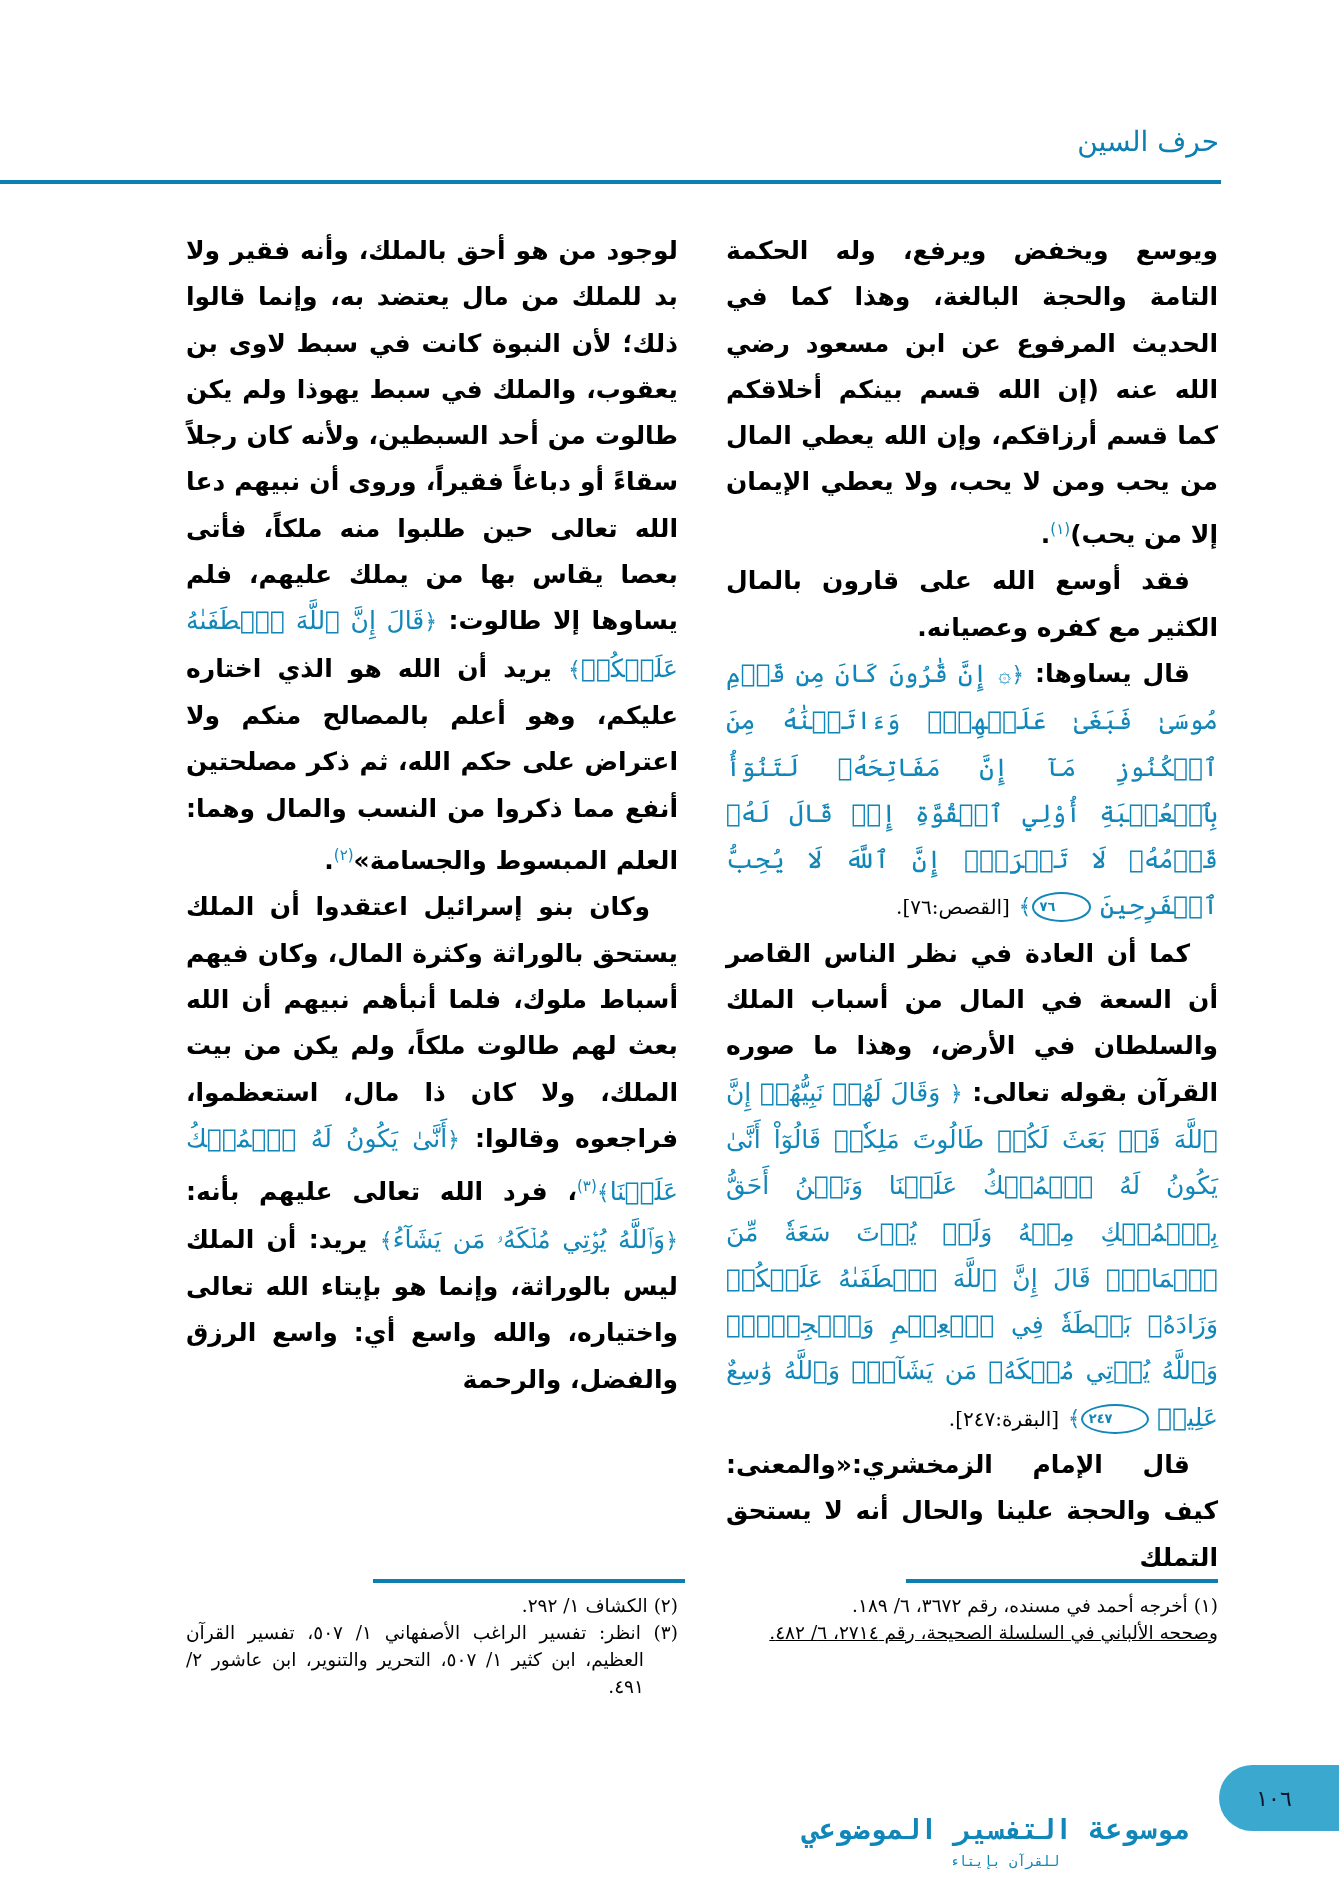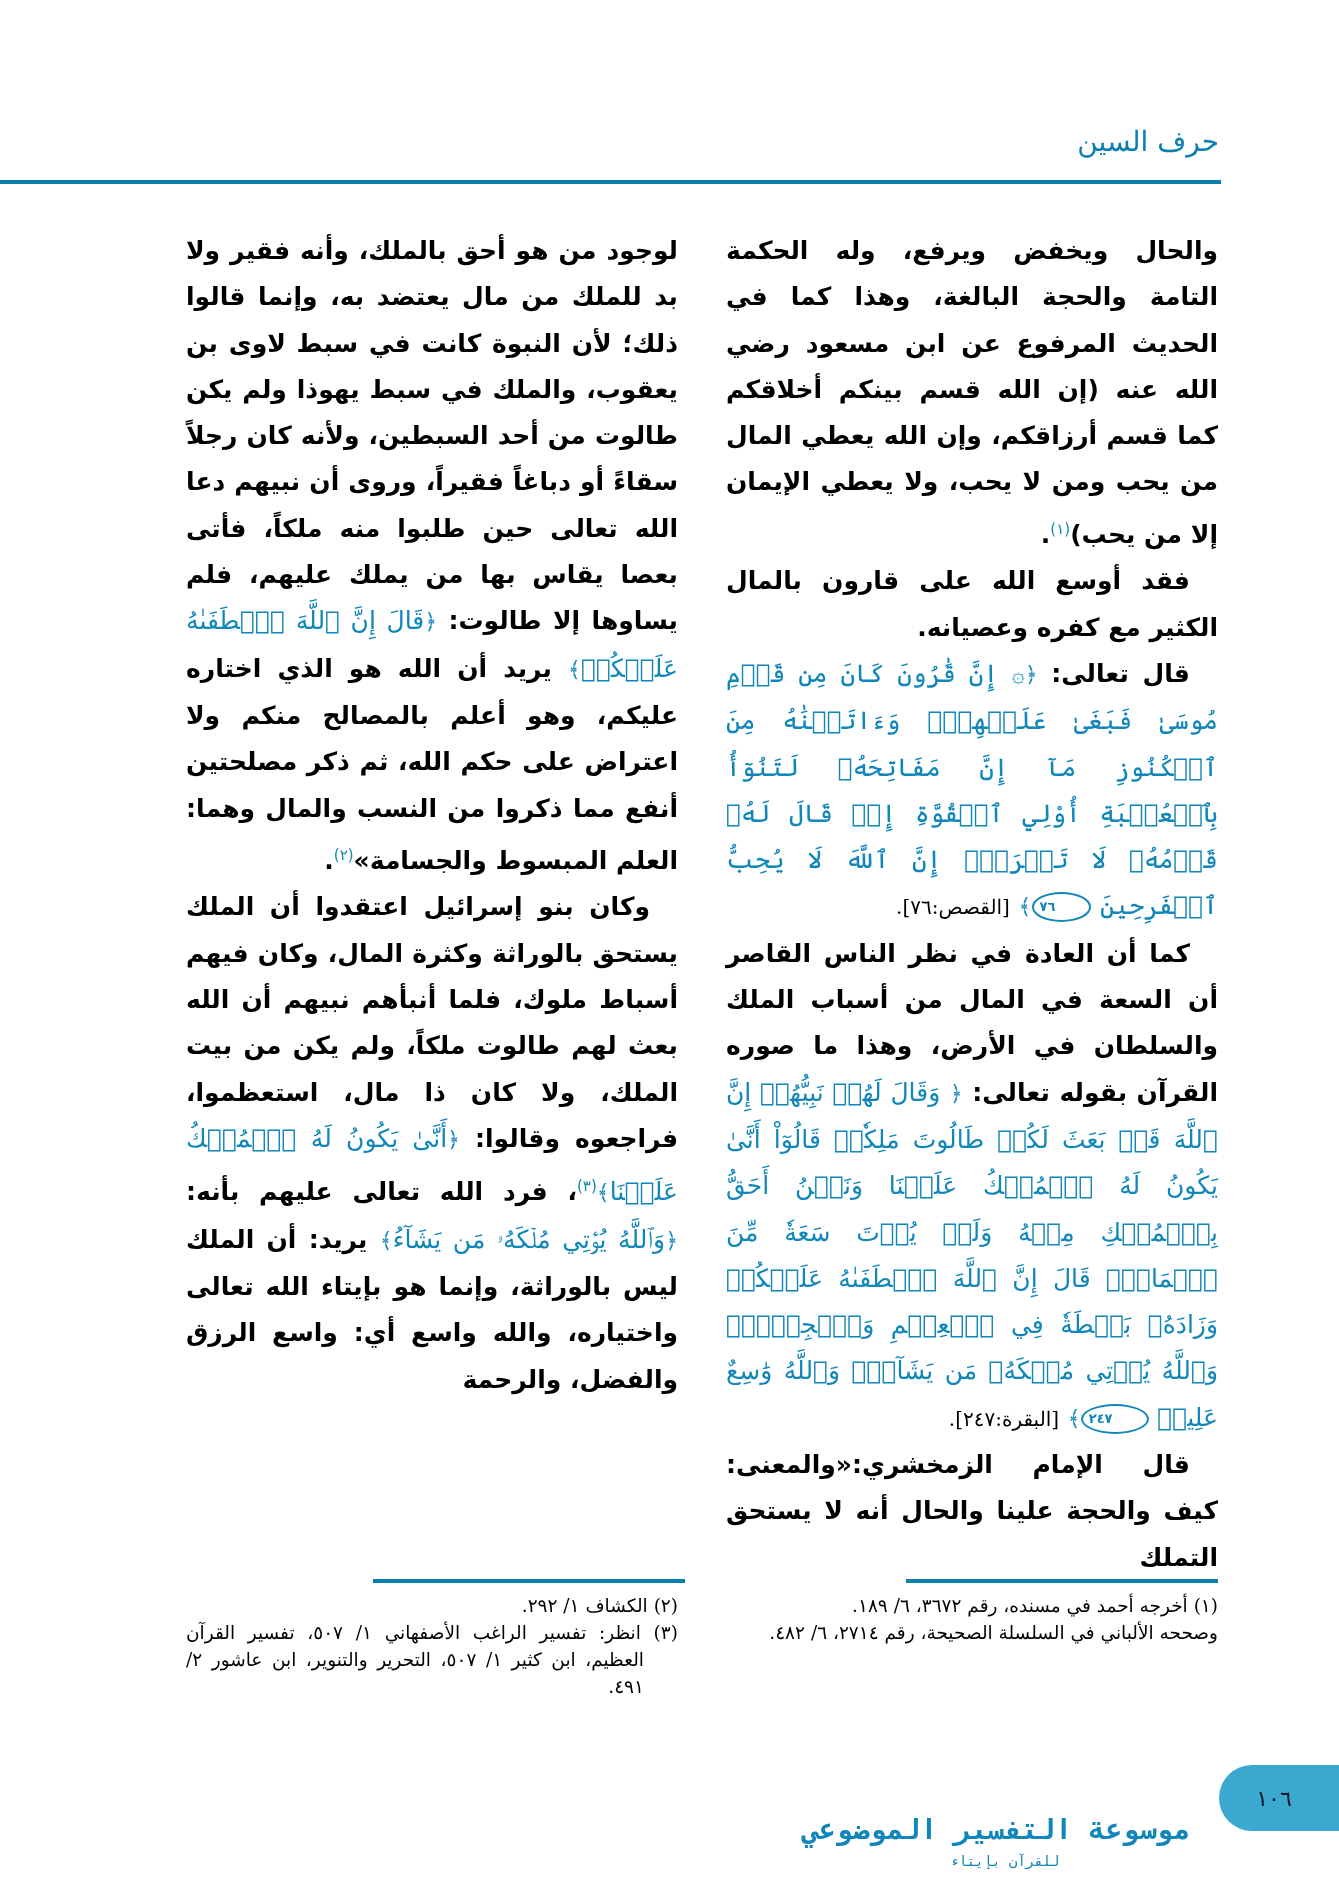--- a/index.html
+++ b/index.html
@@ -45,21 +45,21 @@
   .fn-rule-right { left: 906px; width: 312px; }
   .fn-rule-left { left: 373px; width: 312px; }
   .footnotes {
     position: absolute; top: 1592px; width: 492px; direction: rtl;
     font-family: "DejaVu Serif", serif; font-size: 18.5px; line-height: 27px;
     text-align: justify;
   }
   .fn-right { left: 726px; }
   .fn-left { left: 186px; }
   .fn-item { margin: 0; padding-right: 34px; text-indent: -34px; }
-  .fn-cont { margin: 0; }
+  .fn-cont { margin: 0; text-decoration: underline; }
   .logo {
     position: absolute; top: 1764px; left: 950px; width: 240px; height: 90px;
     direction: rtl; text-align: left; color: #1186b8;
     font-family: Liberation Mono, monospace;
     margin-top: 47px;
   }
   .logo-main { font-size: 28px; font-weight: bold; line-height: 42px; white-space: nowrap; }
   .logo-sub { font-size: 14px; line-height: 18px; }
   .page-badge {
     position: absolute; top: 1765px; left: 1219px; width: 120px; height: 66px;
@@ -70,25 +70,25 @@
   }
 </style>
 </head>
 <body>
 
 <div class="header-title">حرف السين</div>
 <div class="header-rule"></div>
 
 <div class="column col-right">
   <p class="para">
-    <span>والحال ويخفض ويرفع، وله الحكمة التامة والحجة البالغة، وهذا كما في الحديث المرفوع عن ابن مسعود رضي الله عنه </span><span>(إن الله قسم بينكم أخلاقكم كما قسم أرزاقكم، وإن الله يعطي المال من يحب ومن لا يحب، ولا يعطي الإيمان إلا من يحب)</span><sup class="fnref">(١)</sup><span>.</span>
+    <span>ويوسع ويخفض ويرفع، وله الحكمة التامة والحجة البالغة، وهذا كما في الحديث المرفوع عن ابن مسعود رضي الله عنه </span><span>(إن الله قسم بينكم أخلاقكم كما قسم أرزاقكم، وإن الله يعطي المال من يحب ومن لا يحب، ولا يعطي الإيمان إلا من يحب)</span><sup class="fnref">(١)</sup><span>.</span>
   </p>
   <p class="para indent">فقد أوسع الله على قارون بالمال الكثير مع كفره وعصيانه.</p>
   <p class="para indent">
-    <span>قال تعالى: </span><span class="orn">﴿</span><span class="orn">۞</span>
+    <span>قال يساوها: </span><span class="orn">﴿</span><span class="orn">۞</span>
     <span class="quran">إِنَّ قَٰرُونَ كَانَ مِن قَوۡمِ مُوسَىٰ فَبَغَىٰ عَلَيۡهِمۡۖ وَءَاتَيۡنَٰهُ مِنَ ٱلۡكُنُوزِ مَآ إِنَّ مَفَاتِحَهُۥ لَتَنُوٓأُ بِٱلۡعُصۡبَةِ أُوْلِي ٱلۡقُوَّةِ إِذۡ قَالَ لَهُۥ قَوۡمُهُۥ لَا تَفۡرَحۡۖ إِنَّ ٱللَّهَ لَا يُحِبُّ ٱلۡفَرِحِينَ</span>
     <span class="ayah-num">٧٦</span><span class="orn">﴾</span>
     <span class="ref">[القصص:٧٦].</span>
   </p>
   <p class="para indent">
     <span>كما أن العادة في نظر الناس القاصر أن السعة في المال من أسباب الملك والسلطان في الأرض، وهذا ما صوره القرآن بقوله تعالى: </span><span class="orn">﴿</span>
     <span class="quran">وَقَالَ لَهُمۡ نَبِيُّهُمۡ إِنَّ ٱللَّهَ قَدۡ بَعَثَ لَكُمۡ طَالُوتَ مَلِكٗاۚ قَالُوٓاْ أَنَّىٰ يَكُونُ لَهُ ٱلۡمُلۡكُ عَلَيۡنَا وَنَحۡنُ أَحَقُّ بِٱلۡمُلۡكِ مِنۡهُ وَلَمۡ يُؤۡتَ سَعَةٗ مِّنَ ٱلۡمَالِۚ قَالَ إِنَّ ٱللَّهَ ٱصۡطَفَىٰهُ عَلَيۡكُمۡ وَزَادَهُۥ بَسۡطَةٗ فِي ٱلۡعِلۡمِ وَٱلۡجِسۡمِۖ وَٱللَّهُ يُؤۡتِي مُلۡكَهُۥ مَن يَشَآءُۚ وَٱللَّهُ وَٰسِعٌ عَلِيمٞ</span>
     <span class="ayah-num">٢٤٧</span><span class="orn">﴾</span>
     <span class="ref">[البقرة:٢٤٧].</span>
   </p>

